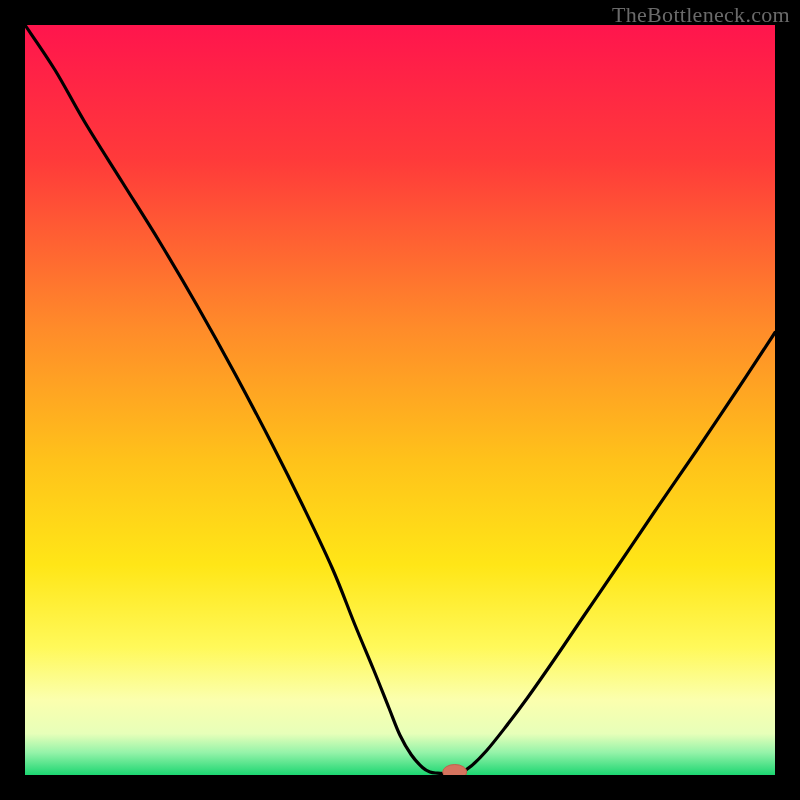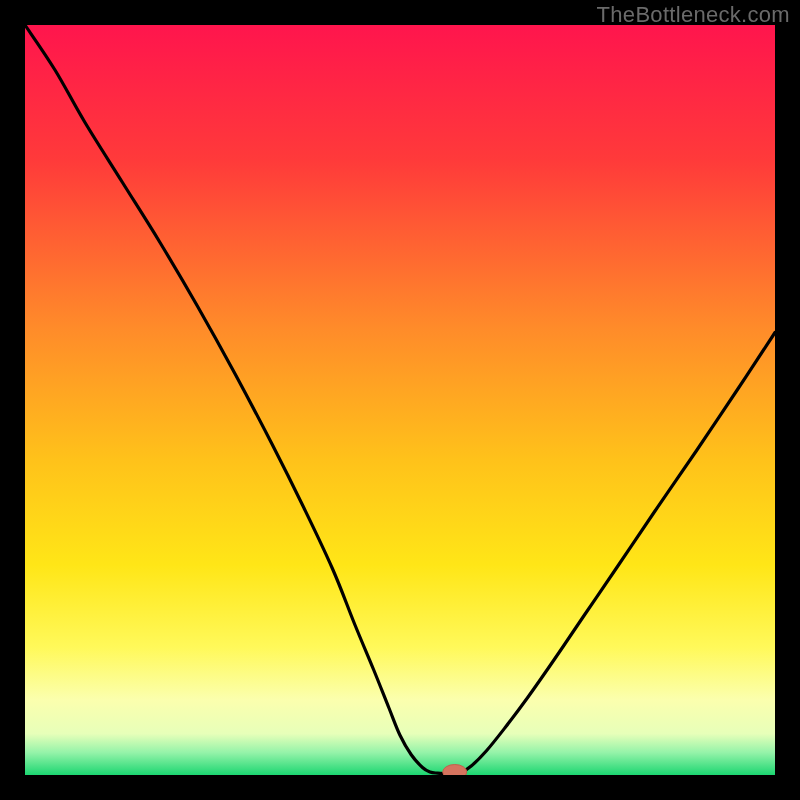--- a/index.html
+++ b/index.html
@@ -13,21 +13,21 @@
   .frame {
     position: relative;
     width: 800px;
     height: 800px;
     background: #000;
   }
   .watermark {
     position: absolute;
     top: 2px;
     right: 10px;
-    font-family: Liberation Sans, sans-serif;
+    font-family: Liberation Serif, serif;
     font-size: 22px;
     font-weight: 500;
     color: #6a6a6a;
     letter-spacing: 0.3px;
     z-index: 10;
   }
   .plot {
     position: absolute;
     left: 25px;
     top: 25px;

